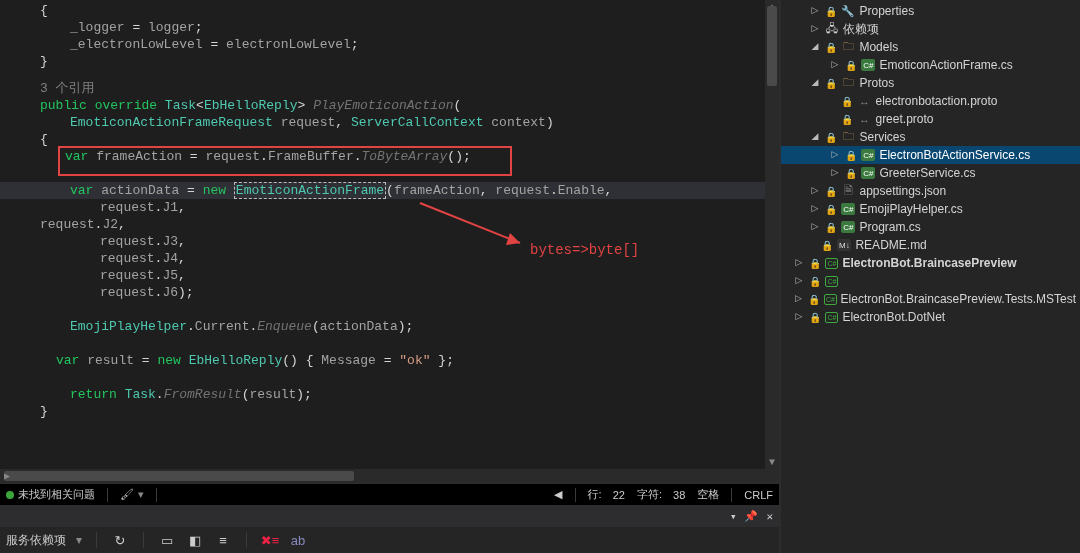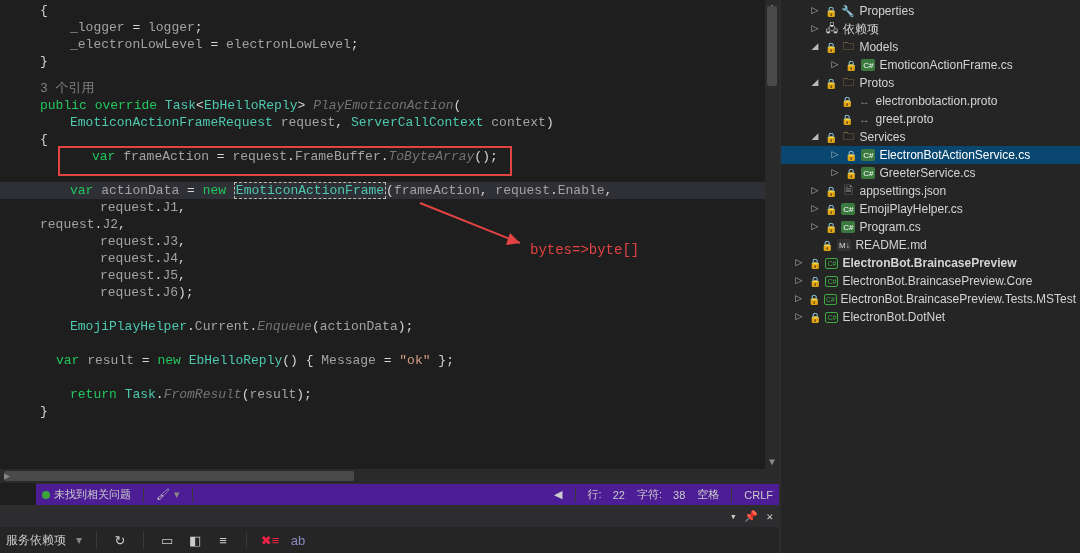--- a/index.html
+++ b/index.html
@@ -66,30 +66,29 @@
   .punct { color: #d4d4d4; }
   .reflabel { color: #808080; font-size: 13px; }
   .boxed-type { border: 1px dashed #bbbbbb; padding: 0 1px; }
   .scrollbar-v { position: absolute; right: 0; top: 0; bottom: 0; width: 14px; background: #2a2a2a; }
   .scrollbar-v .thumb { position: absolute; left: 2px; right: 2px; top: 6px; height: 80px; background: #4a4a4a; border-radius: 2px; }
   .scroll-arrow { position:absolute; left:0; right:0; height:14px; display:flex; align-items:center; justify-content:center; color:#888; font-size:10px; }
   .hscroll { position:absolute; left:0; right:14px; bottom:0; height:14px; background:#2a2a2a; }
   .hscroll .thumb { position:absolute; top:2px; bottom:2px; left:4px; width:350px; background:#4a4a4a; border-radius:2px;}
   .status-bar {
     height: 22px;
-    background: #4c1d95;
+    background: #000000;
     border-top: 1px solid #2d2d2d;
     display: flex;
     align-items: center;
     font-size: 11px;
     color: #cccccc;
     font-family: "Microsoft YaHei", "Segoe UI", sans-serif;
     padding: 0 6px;
     gap: 12px;
-    margin-left: 36px;
   }
   .status-bar .divider { width:1px; height:14px; background:#3a3a3a; }
   .status-bar .spacer { flex:1; }
   .status-item { display:flex; align-items:center; gap:4px; }
   .green-dot { width:8px; height:8px; border-radius:50%; background:#3ba53b; display:inline-block; }
   .bottom-panel-header {
     height: 22px;
     background: #2d2d30;
     border-top: 1px solid #2d2d2d;
     display:flex;
@@ -154,21 +153,21 @@
     <div class="code-area">
       <div class="code-line" style="padding-left:40px;"><span class="punct">{</span></div>
       <div class="code-line" style="padding-left:70px;"><span class="ident">_logger</span><span class="punct"> = </span><span class="ident">logger</span><span class="punct">;</span></div>
       <div class="code-line" style="padding-left:70px;"><span class="ident">_electronLowLevel</span><span class="punct"> = </span><span class="ident">electronLowLevel</span><span class="punct">;</span></div>
       <div class="code-line" style="padding-left:40px;"><span class="punct">}</span></div>
       <div class="code-line" style="height:10px;"></div>
       <div class="code-line" style="padding-left:40px;"><span class="reflabel">3 个引用</span></div>
       <div class="code-line" style="padding-left:40px;"><span class="kw">public</span> <span class="kw">override</span> <span class="type">Task</span><span class="punct">&lt;</span><span class="type">EbHelloReply</span><span class="punct">&gt; </span><span class="method">PlayEmoticonAction</span><span class="punct">(</span></div>
       <div class="code-line" style="padding-left:70px;"><span class="type">EmoticonActionFrameRequest</span> <span class="ident">request</span><span class="punct">, </span><span class="type">ServerCallContext</span> <span class="ident">context</span><span class="punct">)</span></div>
       <div class="code-line" style="padding-left:40px;"><span class="punct">{</span></div>
-      <div class="code-line" style="padding-left:92px;"><span class="kw">var</span> <span class="ident">frameAction</span><span class="punct"> = </span><span class="ident">request</span><span class="punct">.</span><span class="ident">FrameBuffer</span><span class="punct">.</span><span class="method">ToByteArray</span><span class="punct">();</span></div>
+      <div class="code-line" style="padding-left:65px;"><span class="kw">var</span> <span class="ident">frameAction</span><span class="punct"> = </span><span class="ident">request</span><span class="punct">.</span><span class="ident">FrameBuffer</span><span class="punct">.</span><span class="method">ToByteArray</span><span class="punct">();</span></div>
       <div class="code-line" style="height:17px;"></div>
       <div class="code-line highlighted-line" style="padding-left:70px;"><span class="kw">var</span> <span class="ident">actionData</span><span class="punct"> = </span><span class="kw">new</span> <span class="type boxed-type">EmoticonActionFrame</span><span class="punct">(</span><span class="ident">frameAction</span><span class="punct">, </span><span class="ident">request</span><span class="punct">.</span><span class="ident">Enable</span><span class="punct">,</span></div>
       <div class="code-line" style="padding-left:100px;"><span class="ident">request</span><span class="punct">.</span><span class="ident">J1</span><span class="punct">,</span></div>
       <div class="code-line" style=""><span class="ident">request</span><span class="punct">.</span><span class="ident">J2</span><span class="punct">,</span></div>
       <div class="code-line" style="padding-left:100px;"><span class="ident">request</span><span class="punct">.</span><span class="ident">J3</span><span class="punct">,</span></div>
       <div class="code-line" style="padding-left:100px;"><span class="ident">request</span><span class="punct">.</span><span class="ident">J4</span><span class="punct">,</span></div>
       <div class="code-line" style="padding-left:100px;"><span class="ident">request</span><span class="punct">.</span><span class="ident">J5</span><span class="punct">,</span></div>
       <div class="code-line" style="padding-left:100px;"><span class="ident">request</span><span class="punct">.</span><span class="ident">J6</span><span class="punct">);</span></div>
       <div class="code-line" style="height:17px;"></div>
       <div class="code-line" style="padding-left:70px;"><span class="type">EmojiPlayHelper</span><span class="punct">.</span><span class="ident">Current</span><span class="punct">.</span><span class="method">Enqueue</span><span class="punct">(</span><span class="ident">actionData</span><span class="punct">);</span></div>
@@ -323,21 +322,20 @@
       <div class="tree-row" style="padding-left:12px;">
           <span class="expand">▷</span>
           <span class="lock-icon">🔒</span>
           <span class="proj-icon">C#</span>
           <span class="bold">ElectronBot.BraincasePreview</span>
         </div>
       <div class="tree-row" style="padding-left:12px;">
           <span class="expand">▷</span>
           <span class="lock-icon">🔒</span>
           <span class="proj-icon">C#</span>
-          <span>ElectronBot.BraincasePreview.Core</span>
         </div>
       <div class="tree-row" style="padding-left:12px;">
           <span class="expand">▷</span>
           <span class="lock-icon">🔒</span>
           <span class="proj-icon">C#</span>
           <span>ElectronBot.BraincasePreview.Tests.MSTest</span>
         </div>
       <div class="tree-row" style="padding-left:12px;">
           <span class="expand">▷</span>
           <span class="lock-icon">🔒</span>

